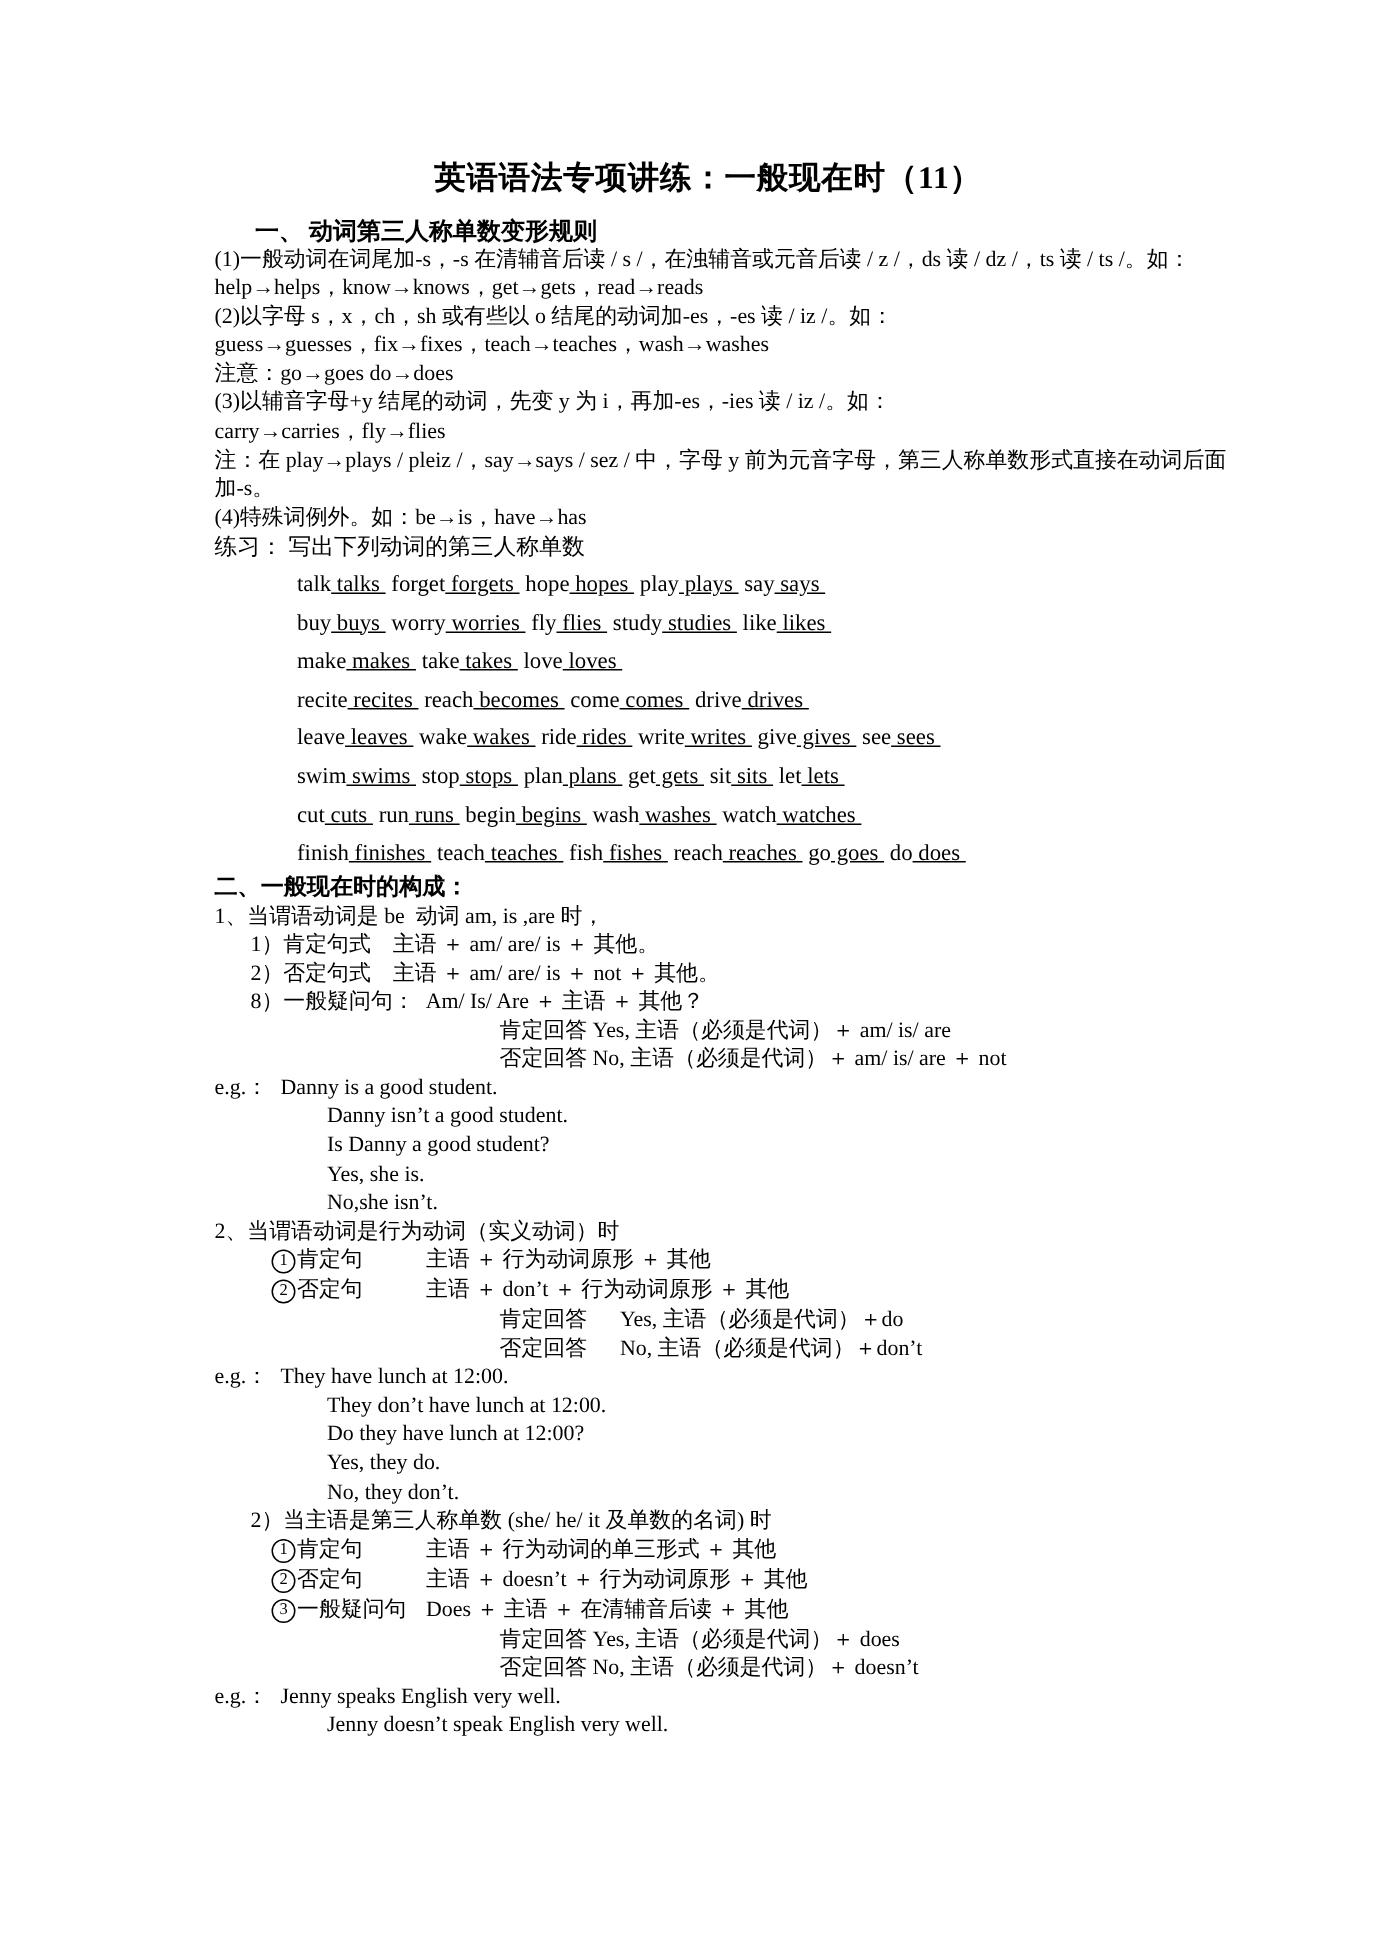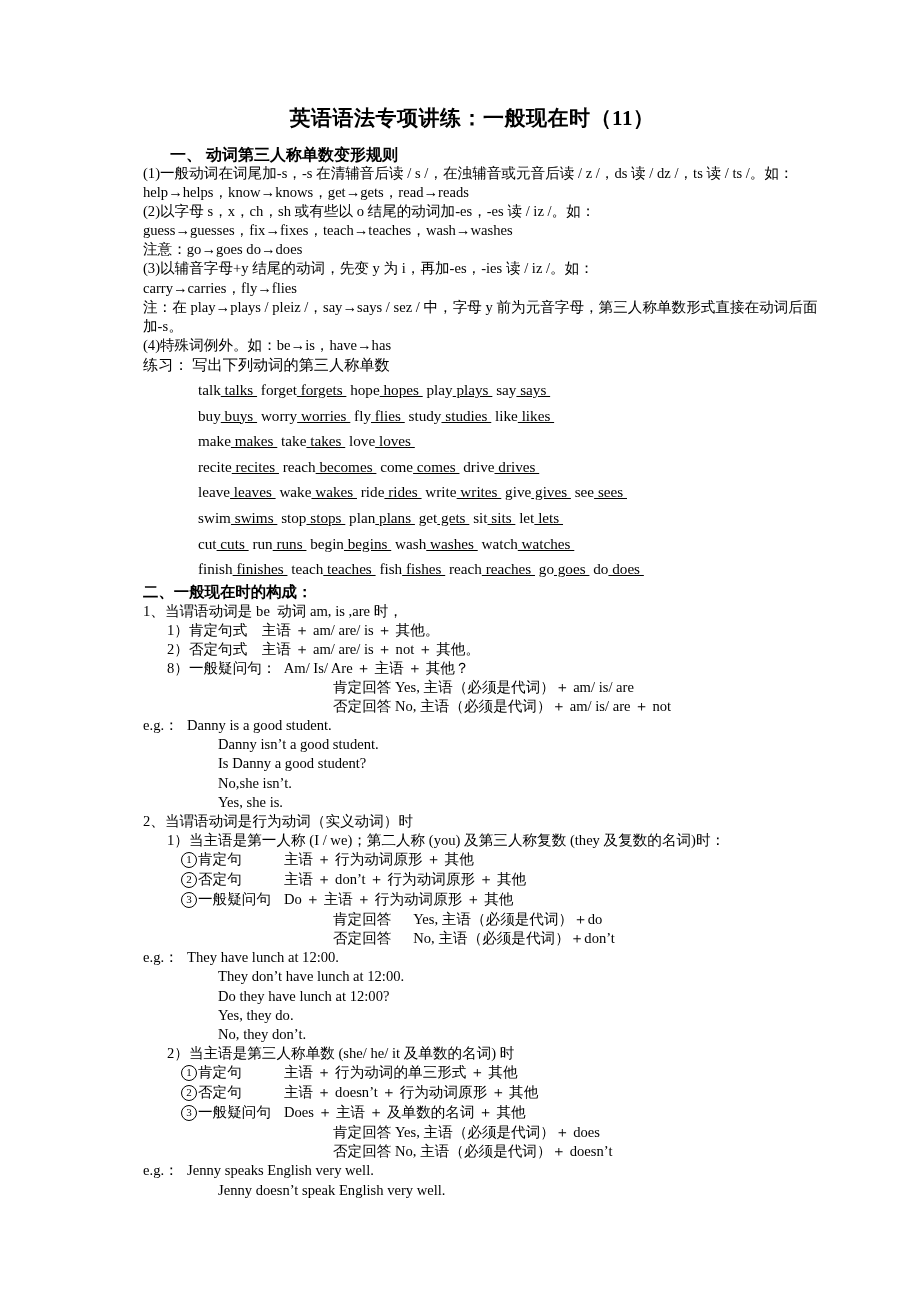--- a/index.html
+++ b/index.html
@@ -103,48 +103,46 @@
     <div class="ln indent1">1）肯定句式    主语 ＋ am/ are/ is ＋ 其他。</div>
     <div class="ln indent1">2）否定句式    主语 ＋ am/ are/ is ＋ not ＋ 其他。</div>
     <div class="ln indent1">8）一般疑问句：  Am/ Is/ Are ＋ 主语 ＋ 其他？</div>
     <div class="ln indent-ans">肯定回答 Yes, 主语（必须是代词）＋ am/ is/ are</div>
     <div class="ln indent-ans">否定回答 No, 主语（必须是代词）＋ am/ is/ are ＋ not</div>
 
     <div class="eg-block">
       <div class="ln"><span class="eg-label">e.g.：</span><span>Danny is a good student.</span></div>
       <div class="ln eg-line">Danny isn’t a good student.</div>
       <div class="ln eg-line">Is Danny a good student?</div>
+      <div class="ln eg-line">Yes, she is.</div>
       <div class="ln eg-line">No,she isn’t.</div>
-      <div class="ln eg-line">Yes, she is.</div>
     </div>
 
     <div class="ln">2、当谓语动词是行为动词（实义动词）时</div>
 
-    <div class="ln indent1">1）当主语是第一人称 (I / we)；第二人称 (you) 及第三人称复数 (they 及复数的名词)时：</div>
     <div class="indent2" id="sub1-forms">
         <div class="ln"><span class="circ">1</span><span class="lbl" style="display: inline-block; min-width: 86px;">肯定句</span><span>主语 ＋ 行为动词原形 ＋ 其他</span></div>
         <div class="ln"><span class="circ">2</span><span class="lbl" style="display: inline-block; min-width: 86px;">否定句</span><span>主语 ＋ don’t ＋ 行为动词原形 ＋ 其他</span></div>
-        <div class="ln"><span class="circ">3</span><span class="lbl" style="display: inline-block; min-width: 86px;">一般疑问句</span><span>Do ＋ 主语 ＋ 行为动词原形 ＋ 其他</span></div>
       </div>
     <div class="ln indent-ans">肯定回答　  Yes, 主语（必须是代词）＋do</div>
     <div class="ln indent-ans">否定回答　  No, 主语（必须是代词）＋don’t</div>
 
     <div class="eg-block">
       <div class="ln"><span class="eg-label">e.g.：</span><span>They have lunch at 12:00.</span></div>
       <div class="ln eg-line">They don’t have lunch at 12:00.</div>
       <div class="ln eg-line">Do they have lunch at 12:00?</div>
       <div class="ln eg-line">Yes, they do.</div>
       <div class="ln eg-line">No, they don’t.</div>
     </div>
 
     <div class="ln indent1">2）当主语是第三人称单数 (she/ he/ it 及单数的名词) 时</div>
     <div class="indent2" id="sub2-forms">
         <div class="ln"><span class="circ">1</span><span class="lbl" style="display: inline-block; min-width: 86px;">肯定句</span><span>主语 ＋ 行为动词的单三形式 ＋ 其他</span></div>
         <div class="ln"><span class="circ">2</span><span class="lbl" style="display: inline-block; min-width: 86px;">否定句</span><span>主语 ＋ doesn’t ＋ 行为动词原形 ＋ 其他</span></div>
-        <div class="ln"><span class="circ">3</span><span class="lbl" style="display: inline-block; min-width: 86px;">一般疑问句</span><span>Does ＋ 主语 ＋ 及单数的名词 ＋ 其他</span></div>
+        <div class="ln"><span class="circ">3</span><span class="lbl" style="display: inline-block; min-width: 86px;">一般疑问句</span><span>Does ＋ 主语 ＋ 在清辅音后读 ＋ 其他</span></div>
       </div>
     <div class="ln indent-ans">肯定回答 Yes, 主语（必须是代词）＋ does</div>
     <div class="ln indent-ans">否定回答 No, 主语（必须是代词）＋ doesn’t</div>
 
     <div class="eg-block">
       <div class="ln"><span class="eg-label">e.g.：</span><span>Jenny speaks English very well.</span></div>
       <div class="ln eg-line">Jenny doesn’t speak English very well.</div>
     </div>
 
   </div>

